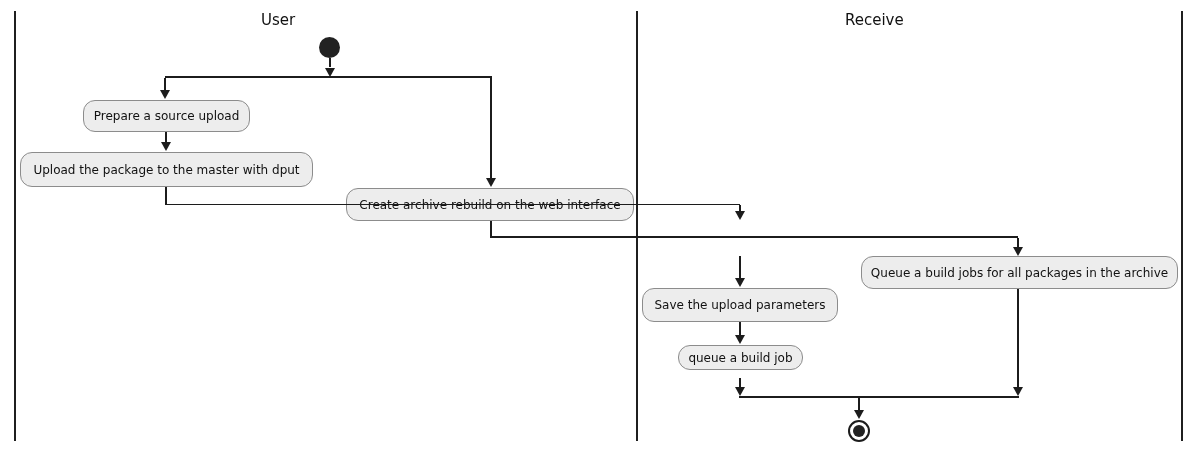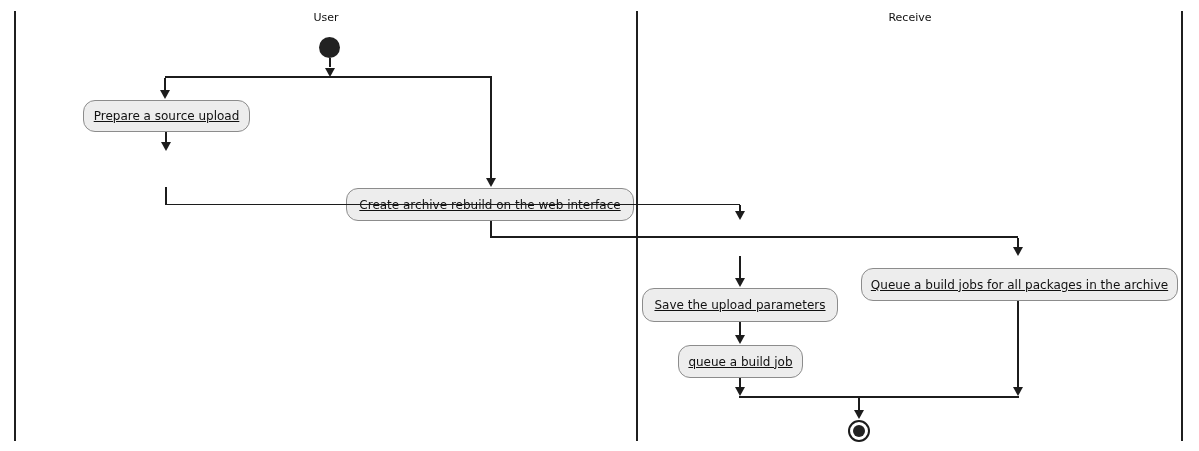--- a/index.html
+++ b/index.html
@@ -20,41 +20,40 @@
     top: 11px;
     height: 430px;
     width: 2px;
     background: #1f1f1f;
     z-index: 1;
   }
   .lane-title {
     position: absolute;
     top: 11px;
     width: 130px;
-    text-align: center;
-    font-size: 11px;
+    text-align: left;
+    font-size: 15px;
     color: #111111;
     z-index: 2;
     white-space: nowrap;
   }
   .node {
     position: absolute;
     box-sizing: border-box;
     background: #ededed;
     border: 1.5px solid #8c8c8c;
     border-radius: 12px;
     display: flex;
     align-items: center;
     justify-content: center;
     font-size: 12px;
     color: #111111;
     white-space: nowrap;
     z-index: 2;
     padding: 0 4px;
-    text-decoration: underline;
   }
   .v {
     position: absolute;
     width: 1.5px;
     background: #1c1c1c;
     z-index: 1;
   }
   .h {
     position: absolute;
     height: 1.5px;
@@ -158,27 +157,28 @@
   <div class="v" style="left:1017.25px; top:289px; height:98px;"></div>
   <div class="ah" style="left:1013px; top:387px;"></div>
 
   <div class="bar" style="left:739px; top:396px; width:280px;"></div>
 
   <div class="v" style="left:858.25px; top:398px; height:12px;"></div>
   <div class="ah" style="left:854px; top:410px;"></div>
 
   <div class="node" style="left:83px;  top:100px; width:167px; height:32px;">Prepare a source upload</div>
 
+  <div class="node" style="left:20px;  top:152px; width:293px; height:35px;">Upload the package to the master with dput</div>
 
   <div class="node" style="left:346px; top:188px; width:288px; height:33px;">Create archive rebuild on the web interface</div>
 
 
-  <div class="node" style="left:861px; top:268px; width:317px; height:33px;">Queue a build jobs for all packages in the archive</div>
+  <div class="node" style="left:861px; top:256px; width:317px; height:33px;">Queue a build jobs for all packages in the archive</div>
 
   <div class="node" style="left:642px; top:288px; width:196px; height:34px;">Save the upload parameters</div>
 
-  <div class="node" style="left:678px; top:345px; width:125px; height:33px;">queue a build job</div>
+  <div class="node" style="left:678px; top:345px; width:125px; height:25px;">queue a build job</div>
 
   <div class="end-node">
     <div class="dot"></div>
   </div>
 
 </div>
 
 </body></html>

